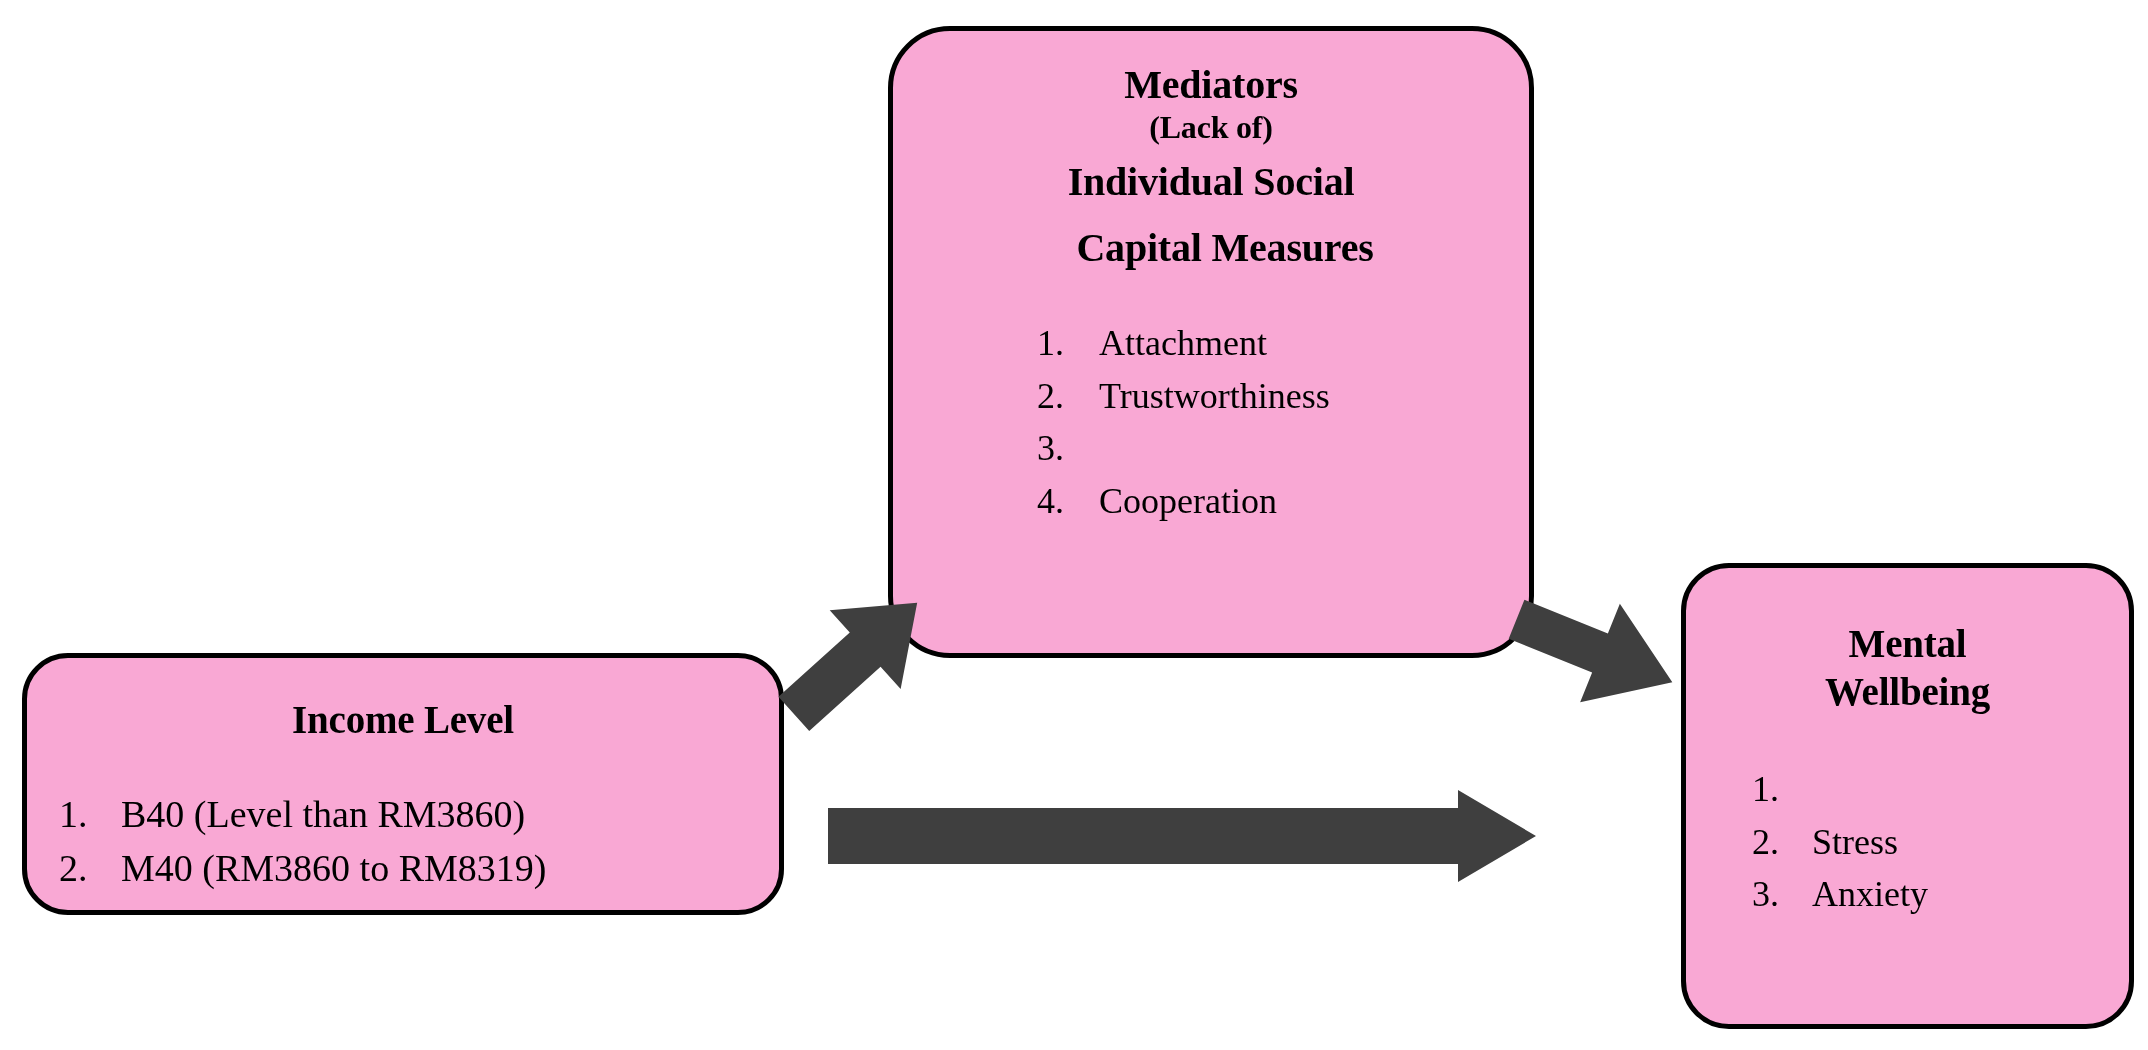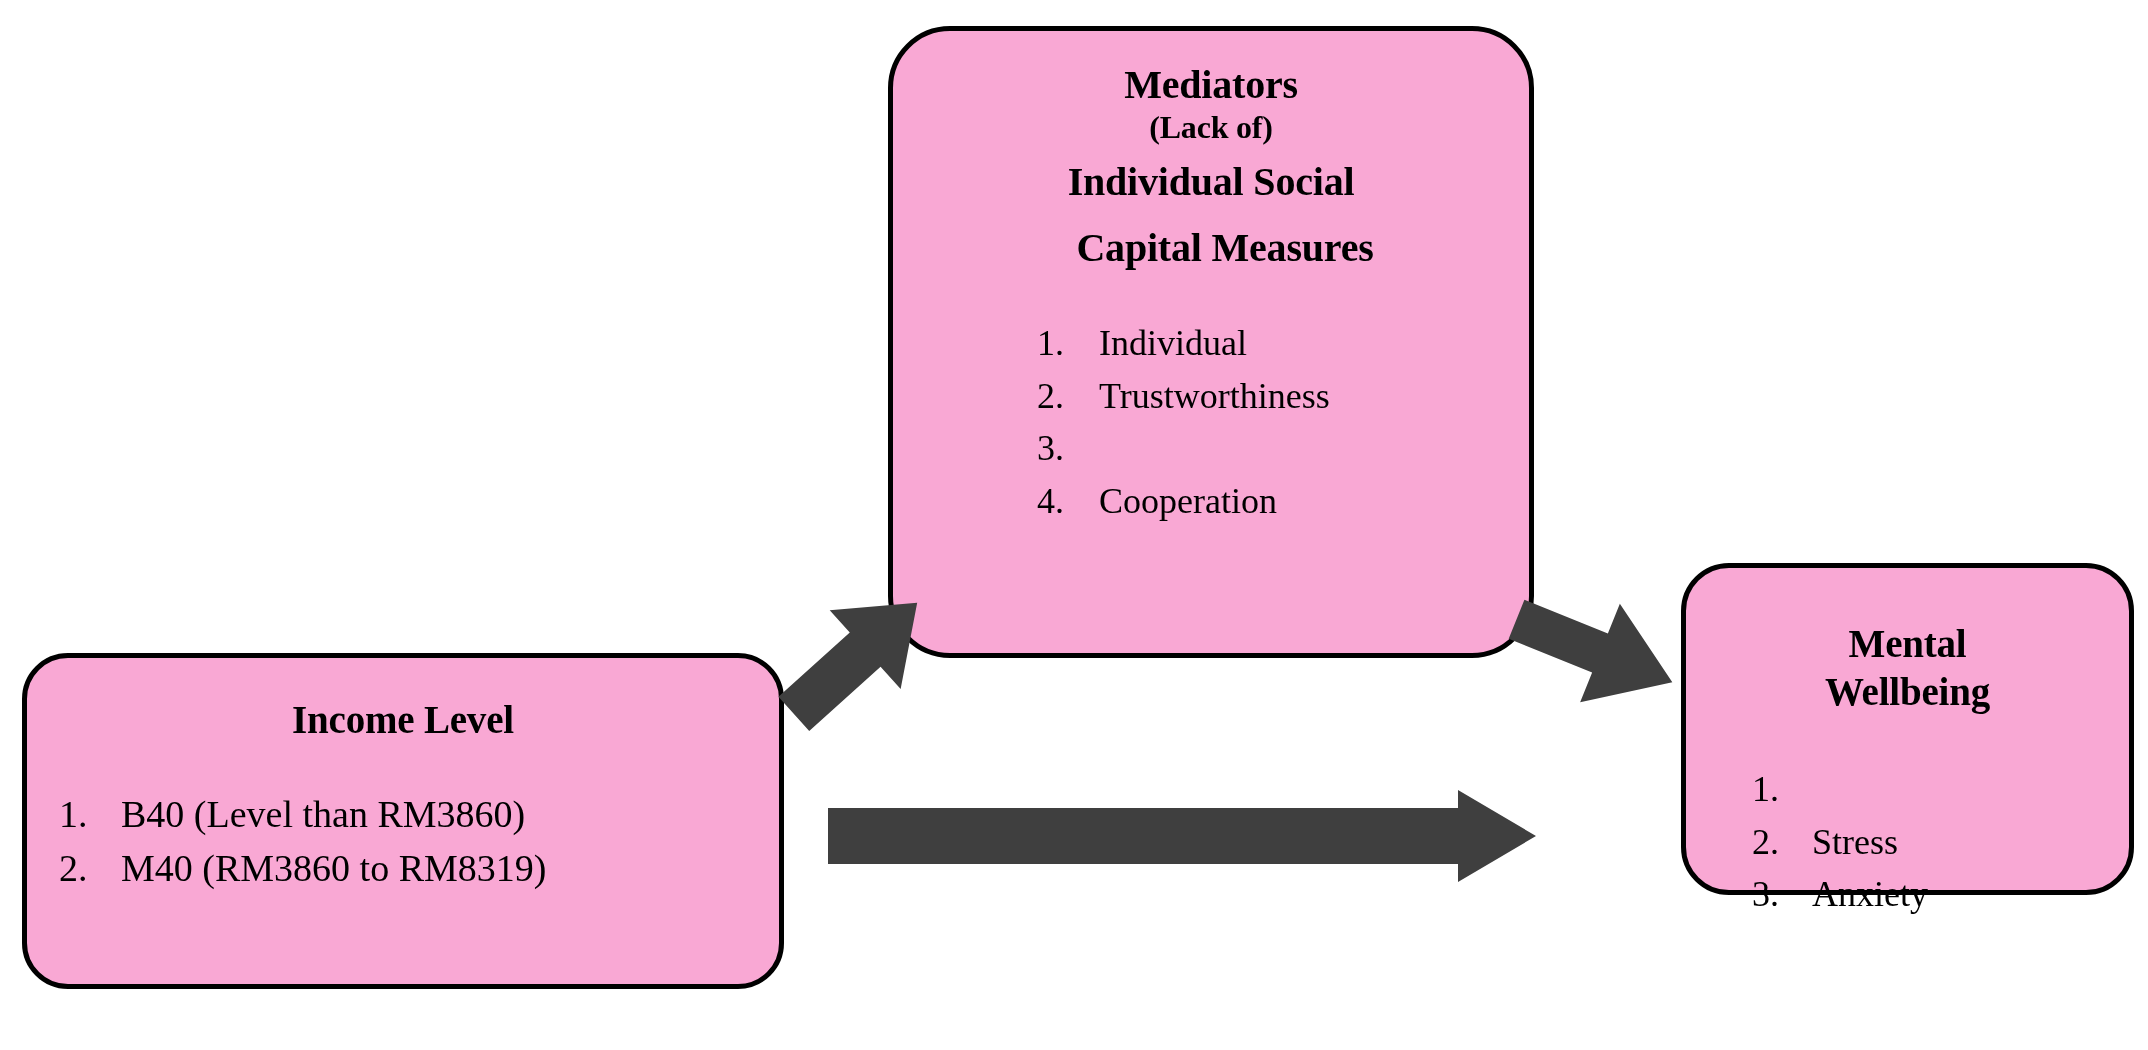--- a/index.html
+++ b/index.html
@@ -21,23 +21,23 @@
   }
 
   
   .node {
     position: absolute;
     box-sizing: border-box;
     background: #f9a8d4;
     border: 5px solid #000000;
     border-radius: 56px;
   }
-  #node-income   { left: 22px;   top: 653px; width: 762px;  height: 336px; border-radius: 46px; }
+  #node-income   { left: 22px;   top: 653px; width: 762px;  height: 262px; border-radius: 46px; }
   #node-mediator { left: 888px;  top: 26px;  width: 646px;  height: 632px; border-radius: 62px; }
-  #node-outcome  { left: 1681px; top: 563px; width: 453px;  height: 332px; border-radius: 48px; }
+  #node-outcome  { left: 1681px; top: 563px; width: 453px;  height: 466px; border-radius: 48px; }
 
   .node-title {
     text-align: center;
     font-weight: bold;
     line-height: 1.12;
     letter-spacing: -0.2px;
   }
 
   
   #node-income .node-title {
@@ -124,21 +124,21 @@
   </div>
 
   <div class="node" id="node-mediator">
     <div class="node-title mtitle-1">Mediators</div>
     <div class="node-title mtitle-2">(Lack of)</div>
     <div class="node-title mtitle-3">Individual Social</div>
     <div class="node-title mtitle-4">Capital Measures</div>
     <ul class="olist" id="mediator-list">
       <li>
         <span class="num">1.</span>
-        <span class="txt">Individual</span>
+        <span class="txt">Attachment</span>
       </li>
       <li>
         <span class="num">2.</span>
         <span class="txt">Trustworthiness</span>
       </li>
       <li>
         <span class="num">3.</span>
       </li>
       <li>
         <span class="num">4.</span>

